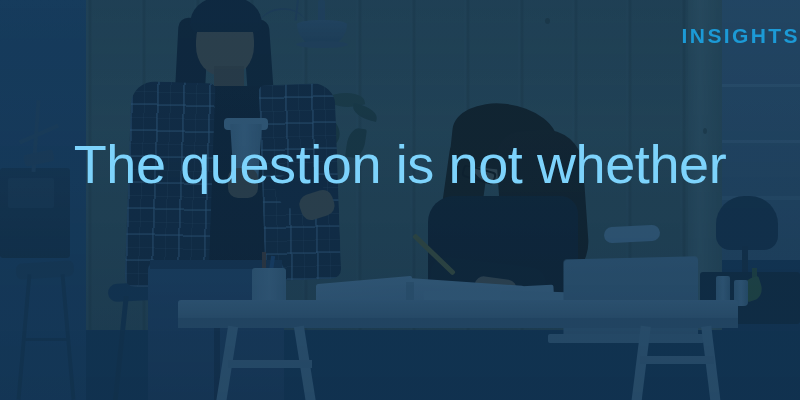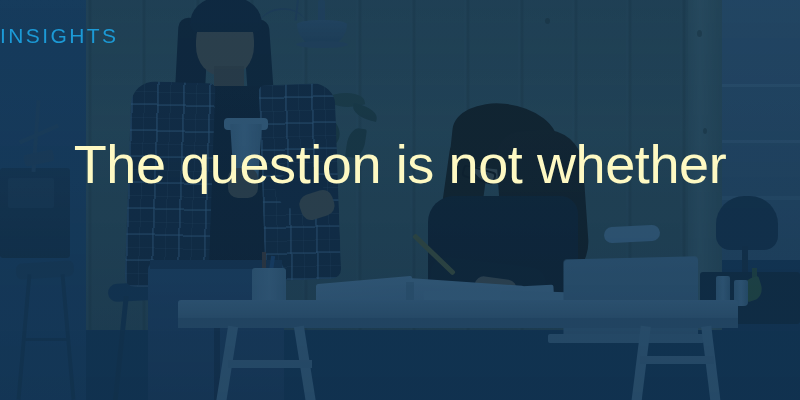--- a/index.html
+++ b/index.html
@@ -325,32 +325,32 @@
   .tint2{
     position:absolute;inset:0;
     background:linear-gradient(180deg, rgba(22,66,99,.42) 0%, rgba(20,58,88,.52) 100%);
   }
 
   
   .content{position:absolute;inset:0;}
 
   .eyebrow{
     position:absolute;left:0;right:0;top:25px;
-    text-align:left;
+    text-align:right;
     font-size:21px;
-    font-weight:normal;
+    font-weight:bold;
     letter-spacing:2.4px;
     color:#1c9ad6;
     line-height:1;
   }
 
   .headline{
     position:absolute;left:0;right:0;top:128px;
     text-align:center;
-    color:#fef9c3;
+    color:#7dd3fc;
     font-size:54px;
     font-weight:300;
     line-height:1.34;
     letter-spacing:-0.4px;
     padding:0 34px;
   }
   .headline .ln{display:block;white-space:nowrap;}
 </style>
 </head>
 <body>

